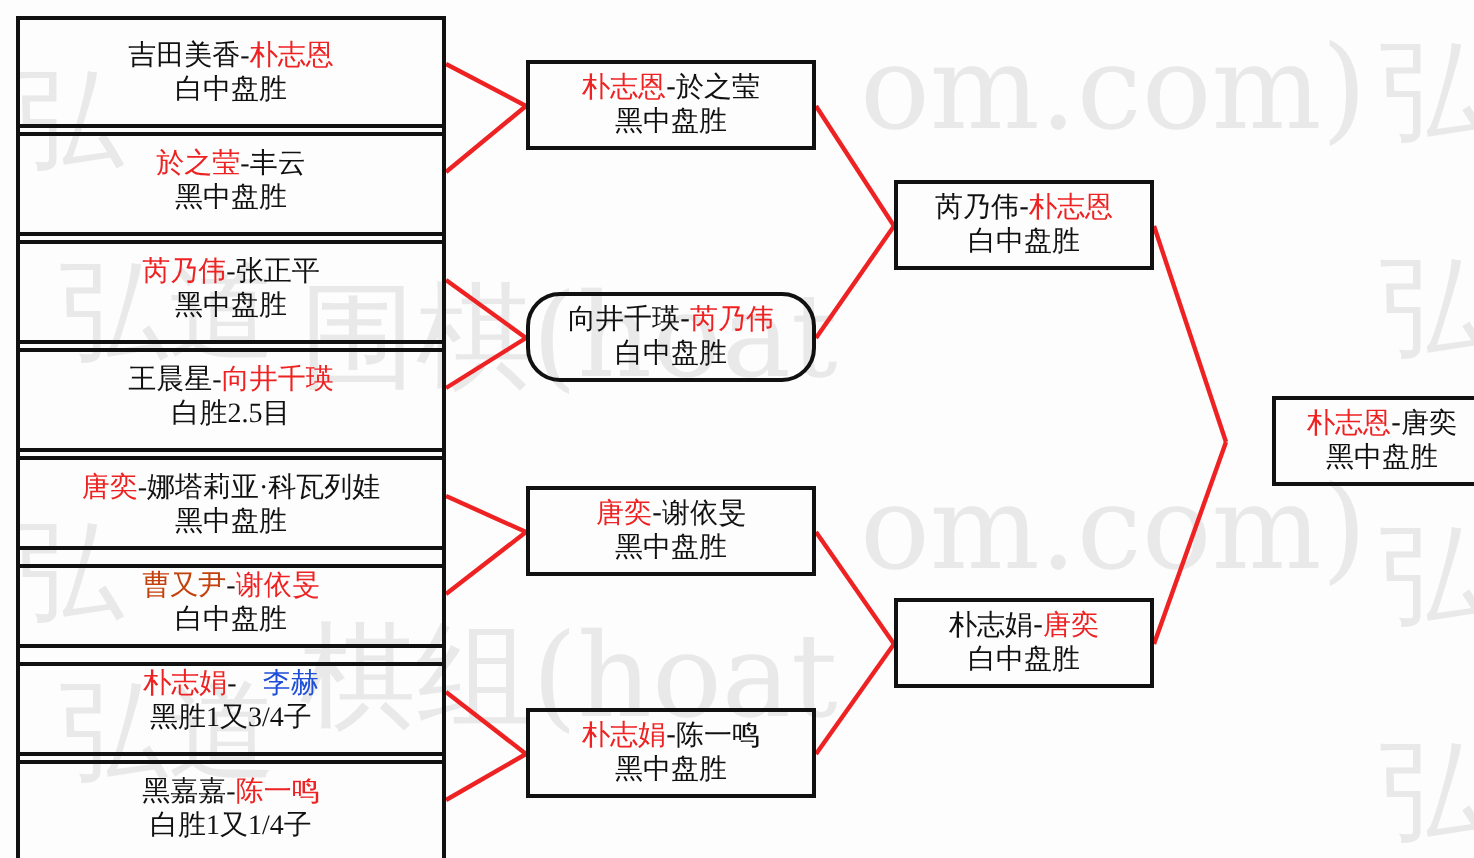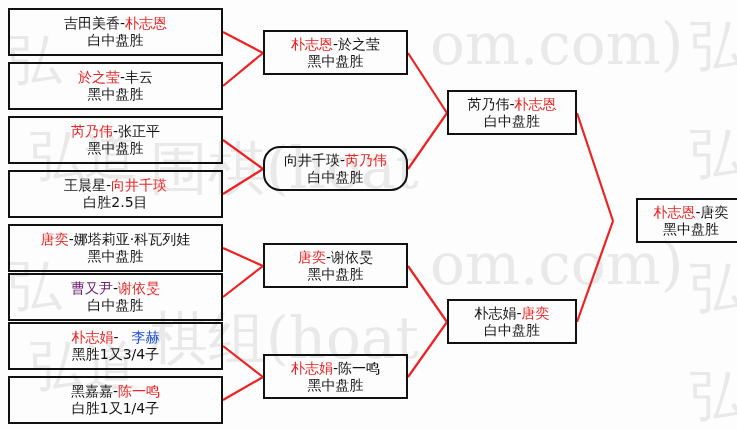--- a/index.html
+++ b/index.html
@@ -38,21 +38,21 @@
     line-height:1.18;
   }
   .pair{white-space:nowrap;}
   .res{white-space:nowrap;color:#111;}
   .p{}
   .win{color:#ee2222;}
   .lose{color:#111;}
   .dash{color:#111;}
 
   
-  .r1{width:215px;height:48px;font-size:14px;}
+  .r1{width:215px;height:60px;font-size:14px;font-family:Liberation Serif, serif;}
   .r2{width:145px;height:45px;font-size:14px;}
   .r3{width:130px;height:45px;font-size:14px;text-align:center;}
   .r4{width:110px;height:45px;font-size:14px;}
 </style>
 </head>
 <body>
 
 <div id="bracket">
 
   <div id="watermark-layer">
@@ -102,21 +102,21 @@
       </div>
       <div class="match r1" style="left: 8px; top: 170px; border-color: rgb(17, 17, 17); text-align: right;">
         <div class="pair"><span class="p lose" style="color: rgb(17, 17, 17);">王晨星</span><span class="dash">-</span><span class="p win" style="color: rgb(238, 34, 34);">向井千瑛</span></div>
         <div class="res">白胜2.5目</div>
       </div>
       <div class="match r1" style="left: 8px; top: 224px; border-color: rgb(17, 17, 17);">
         <div class="pair"><span class="p win" style="color: rgb(238, 34, 34);">唐奕</span><span class="dash">-</span><span class="p lose" style="color: rgb(17, 17, 17);">娜塔莉亚·科瓦列娃</span></div>
         <div class="res">黑中盘胜</div>
       </div>
       <div class="match r1" style="left: 8px; top: 273px; border-color: rgb(17, 17, 17);">
-        <div class="pair"><span class="p lose" style="color: #701a75;">曹又尹</span><span class="dash">-</span><span class="p win" style="color: rgb(238, 34, 34);">谢依旻</span></div>
+        <div class="pair"><span class="p lose" style="color: #c2410c;">曹又尹</span><span class="dash">-</span><span class="p win" style="color: rgb(238, 34, 34);">谢依旻</span></div>
         <div class="res">白中盘胜</div>
       </div>
       <div class="match r1" style="left: 8px; top: 322px; border-color: rgb(17, 17, 17);">
         <div class="pair"><span class="p win" style="color: rgb(238, 34, 34);">朴志娟</span><span class="dash">-</span><span class="p lose" style="color: #1d4ed8; margin-left: 13px;">李赫</span></div>
         <div class="res">黑胜1又3/4子</div>
       </div>
       <div class="match r1" style="left: 8px; top: 376px; border-color: rgb(17, 17, 17);">
         <div class="pair"><span class="p lose" style="color: rgb(17, 17, 17);">黑嘉嘉</span><span class="dash">-</span><span class="p win" style="color: rgb(238, 34, 34);">陈一鸣</span></div>
         <div class="res">白胜1又1/4子</div>
       </div>

